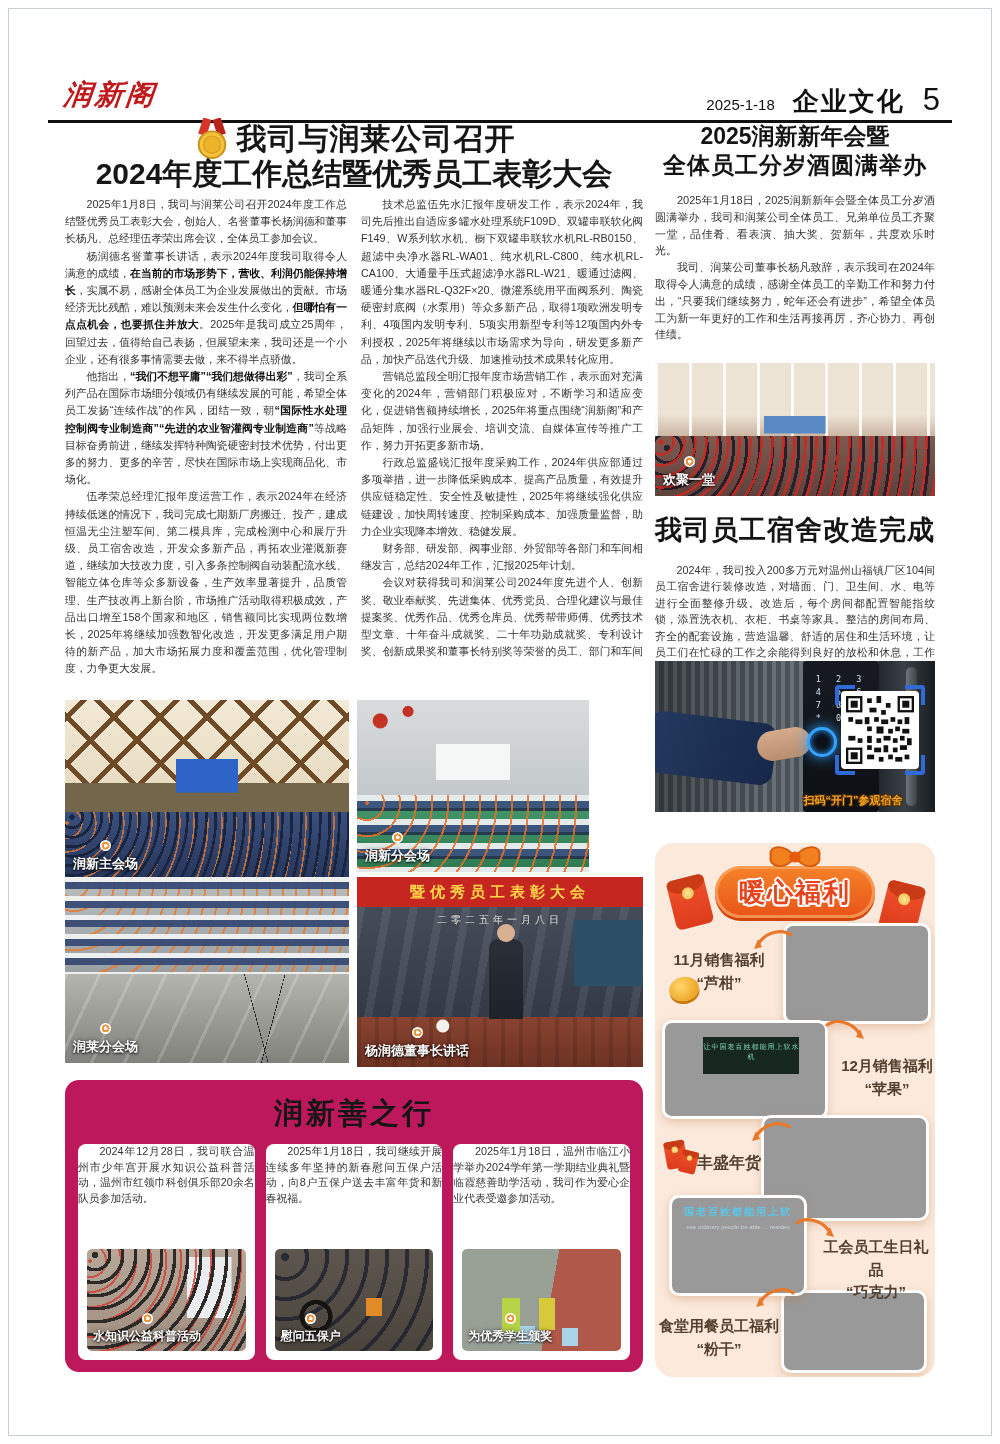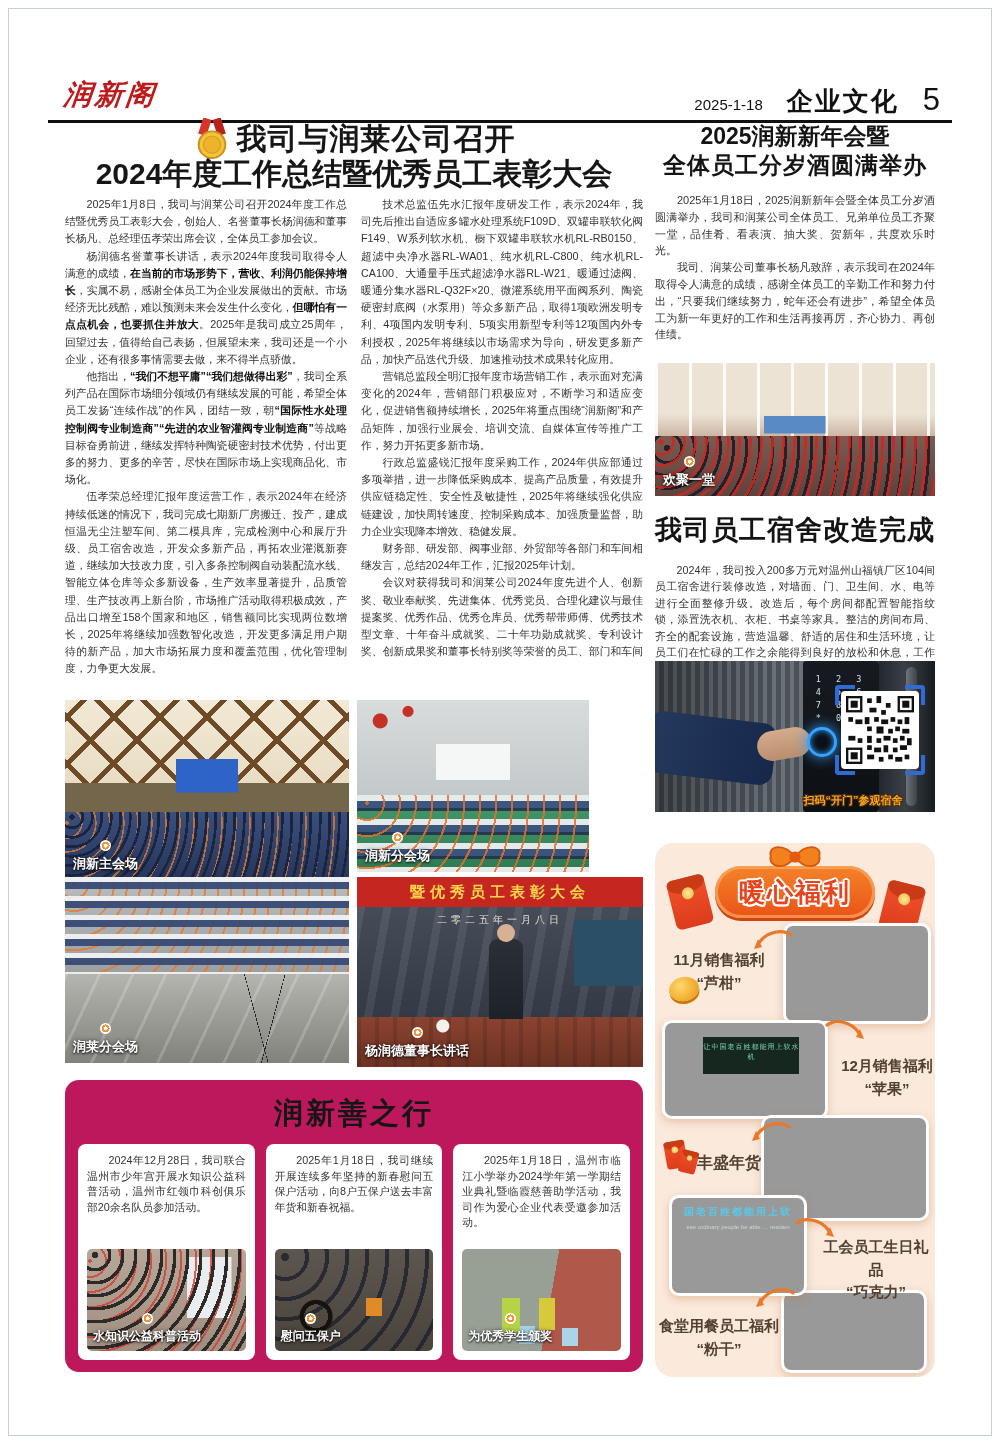--- a/index.html
+++ b/index.html
@@ -5,21 +5,21 @@
   html,body{margin:0;padding:0;background:#e9e9e9;}
   .page{position:relative;width:1000px;height:1444px;margin:0 auto;background:#fff;overflow:hidden;
         font-family:"Liberation Sans","DejaVu Sans",sans-serif;color:#2b2b2b;}
   .frame{position:absolute;inset:8px;border:1px solid #c6cfd6;pointer-events:none;}
   figure{margin:0;padding:0;}
   h1,h2,p{margin:0;padding:0;}
 
   
   .masthead{position:absolute;left:64px;top:76px;font-family:"DejaVu Serif","Liberation Serif",serif;
             font-style:italic;font-weight:bold;font-size:28px;color:#bf1a1b;letter-spacing:3px;transform:skewX(-6deg);}
-  .hright{position:absolute;right:60px;top:82px;display:flex;align-items:baseline;gap:24px;text-align:center;}
+  .hright{position:absolute;right:60px;top:82px;display:flex;align-items:baseline;gap:18px;text-align:center;}
   .hdate{font-size:15px;color:#111;}
   .hsection{font-size:26px;font-weight:bold;color:#111;letter-spacing:2px;}
   .hpage{font-size:31px;color:#111;}
   .hrule{position:absolute;left:48px;right:48px;top:120px;height:3px;background:#101010;}
 
   
   .mt1{position:absolute;left:65px;top:118px;width:578px;display:flex;justify-content:center;align-items:center;gap:6px;
        font-size:30px;font-weight:bold;color:#161616;letter-spacing:1px;}
   .medal{width:38px;height:42px;}
   .mt2{position:absolute;left:65px;top:154px;width:578px;text-align:center;font-size:30px;font-weight:bold;color:#161616;}
@@ -225,21 +225,21 @@
   .a1{left:94px;top:84px;}
   .a2{left:168px;top:174px;transform:scaleX(-1);}
   .a3{left:92px;top:276px;}
   .a4{left:138px;top:372px;transform:scaleX(-1);}
   .a5{left:96px;top:442px;}
 
   
   .charity{position:absolute;left:65px;top:1080px;width:578px;height:292px;background:#be185d;border-radius:14px;}
   .ctitle{padding-top:14px;text-align:center;font-size:29px;font-weight:bold;color:#151515;letter-spacing:3px;}
   .ccards{position:absolute;left:13px;right:13px;top:64px;bottom:12px;display:flex;gap:11px;}
-  .ccard{flex:1;background:#fff;border-radius:8px;padding:9px;position:relative;overflow:hidden;}
+  .ccard{flex:1;background:#fff;border-radius:8px;position:relative;overflow:hidden;}
   .ctext{font-size:10.8px;line-height:15.6px;text-align:justify;text-indent:2em;color:#333;}
   .cph{left:9px;right:9px;bottom:9px;height:102px;border-radius:5px;}
   .cph .cap{font-size:12px;left:6px;bottom:6px;}
 
   .cph1{background:
      repeating-radial-gradient(circle at 8px 6px,#2e2a28 0 3.5px,transparent 3.5px 13px),
      repeating-radial-gradient(circle at 3px 12px,rgba(210,60,50,.8) 0 2px,transparent 2px 15px),
      linear-gradient(#e9edf0,#e9edf0) 88% 20%/28% 60% no-repeat,
      linear-gradient(#b7a799,#a08f81);}
   .cph2{background:

